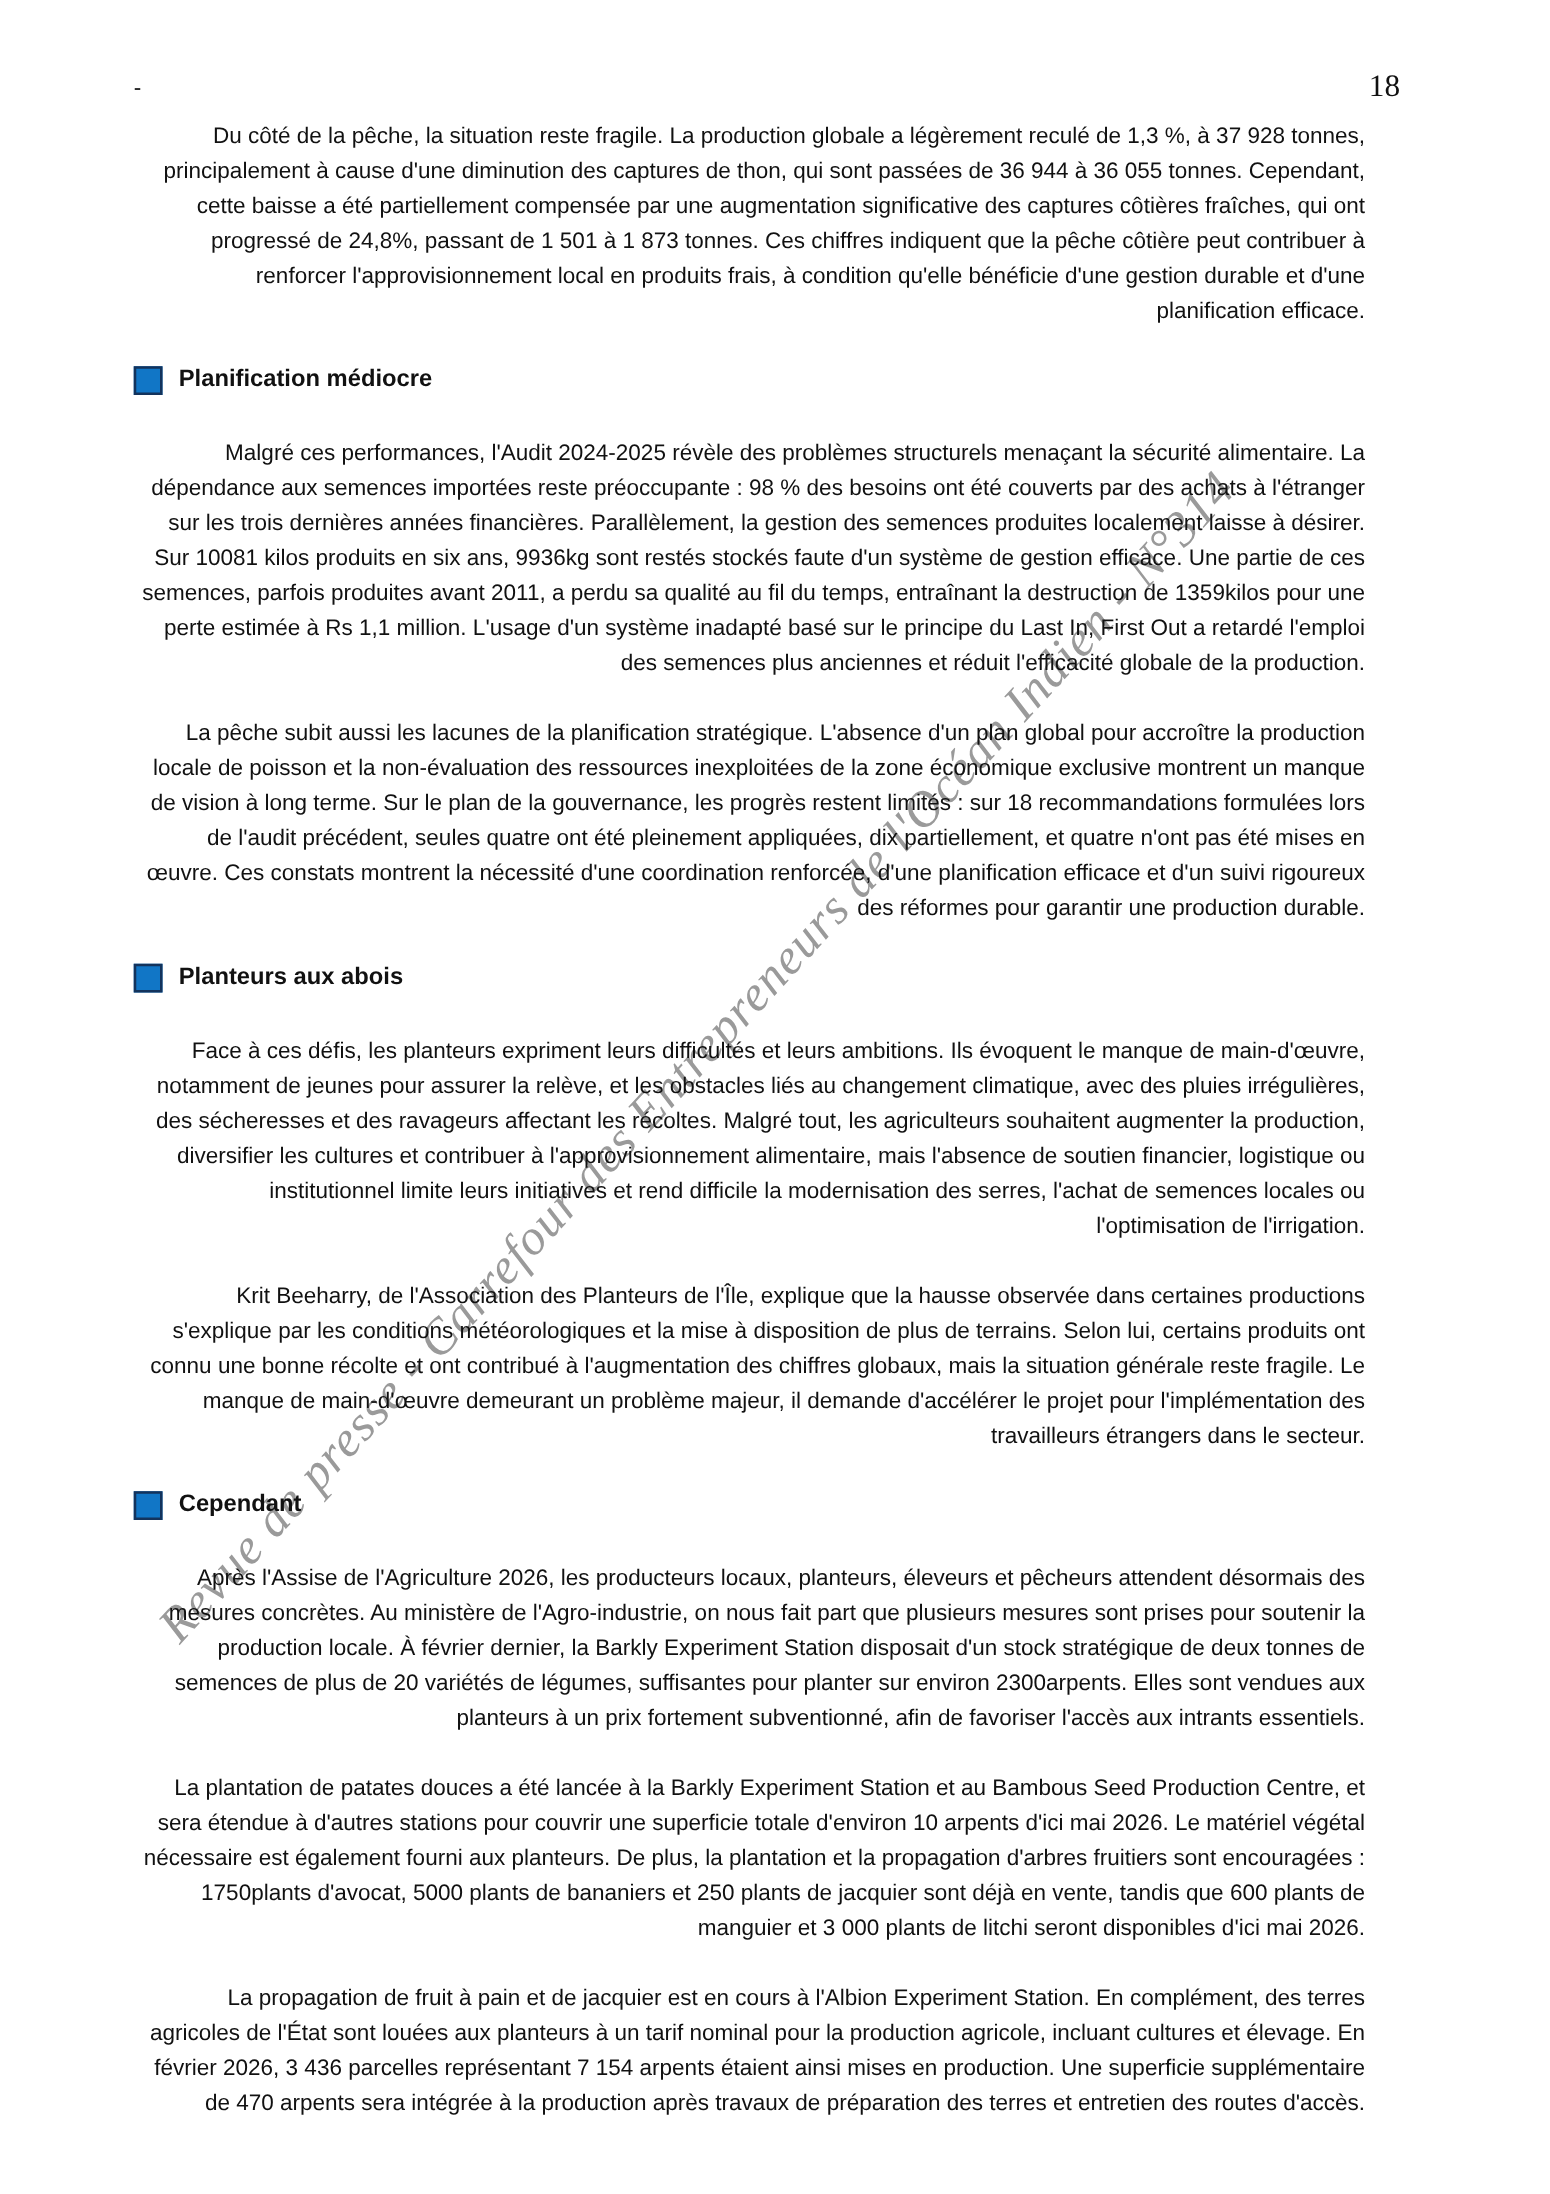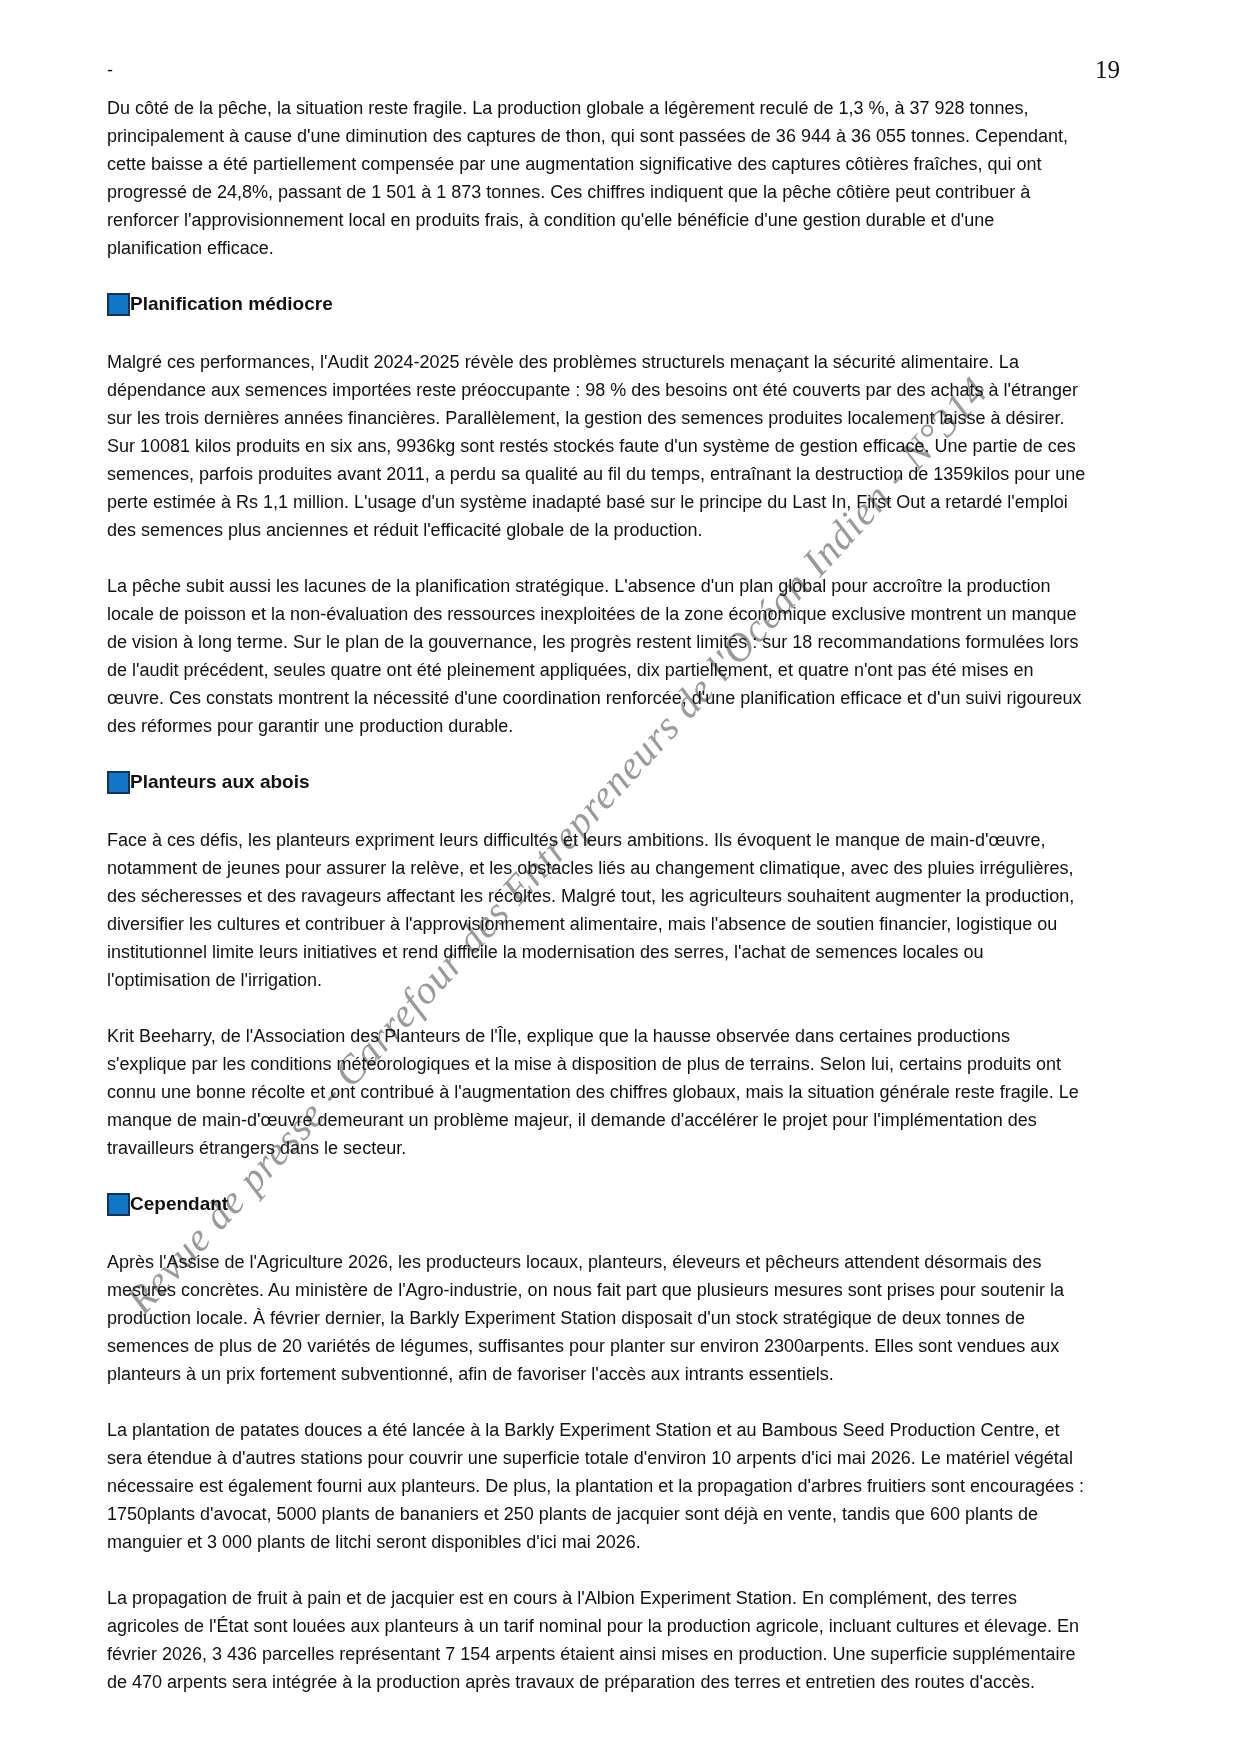--- a/index.html
+++ b/index.html
@@ -45,25 +45,26 @@
   .page-number{
     font-family:"Liberation Serif",serif;
     font-size:25px;
     line-height:28px;
     margin-right:-28px;
   }
   .para{
     font-size:18px;
     line-height:28px;
     margin:0 0 28px 0;
-    text-align:left;
+    text-align:right;
   }
   .heading{
     display:flex;
     align-items:center;
+    gap:13px;
     margin:0 0 30px 0;
   }
   .square{
     width:23px;height:23px;
     box-sizing:border-box;
     background:#1176c6;
     border:2px solid #13335c;
     flex:0 0 auto;
   }
   .heading-text{
@@ -74,21 +75,21 @@
   .it{}
 </style>
 </head>
 <body style="color: rgb(17, 17, 17);">
 
 <div class="watermark" style="color: rgb(154, 154, 154);">Revue de presse - Carrefour des Entrepreneurs de l'Océan Indien - N°314</div>
 
 <div class="content">
   <div class="page-header">
     <span class="hdr-dash">-</span>
-    <span class="page-number">19</span>
+    <span class="page-number">18</span>
   </div>
   <div class="blocks">
       <p class="para"><span>Du côté de la pêche, la situation reste fragile. La production globale a légèrement reculé de 1,3 %, à 37 928 tonnes, principalement à cause d'une diminution des captures de thon, qui sont passées de 36 944 à 36 055 tonnes. Cependant, cette baisse a été partiellement compensée par une augmentation significative des captures côtières fraîches, qui ont progressé de 24,8%, passant de 1 501 à 1 873 tonnes. Ces chiffres indiquent que la pêche côtière peut contribuer à renforcer l'approvisionnement local en produits frais, à condition qu'elle bénéficie d'une gestion durable et d'une planification efficace.</span></p>
       <div class="heading">
         <span class="square" style="background: rgb(17, 118, 198); border-color: rgb(19, 51, 92);"></span>
         <span class="heading-text">Planification médiocre</span>
       </div>
       <p class="para"><span>Malgré ces performances, l'Audit 2024-2025 révèle des problèmes structurels menaçant la sécurité alimentaire. La dépendance aux semences importées reste préoccupante : 98 % des besoins ont été couverts par des achats à l'étranger sur les trois dernières années financières. Parallèlement, la gestion des semences produites localement laisse à désirer. Sur 10081 kilos produits en six ans, 9936kg sont restés stockés faute d'un système de gestion efficace. Une partie de ces semences, parfois produites avant 2011, a perdu sa qualité au fil du temps, entraînant la destruction de 1359kilos pour une perte estimée à Rs 1,1 million. L'usage d'un système inadapté basé sur le principe du Last In, First Out a retardé l'emploi des semences plus anciennes et réduit l'efficacité globale de la production.</span></p>
       <p class="para"><span>La pêche subit aussi les lacunes de la planification stratégique. L'absence d'un plan global pour accroître la production locale de poisson et la non-évaluation des ressources inexploitées de la zone économique exclusive montrent un manque de vision à long terme. Sur le plan de la gouvernance, les progrès restent limités : sur 18 recommandations formulées lors de l'audit précédent, seules quatre ont été pleinement appliquées, dix partiellement, et quatre n'ont pas été mises en œuvre. Ces constats montrent la nécessité d'une coordination renforcée, d'une planification efficace et d'un suivi rigoureux des réformes pour garantir une production durable.</span></p>
       <div class="heading">

